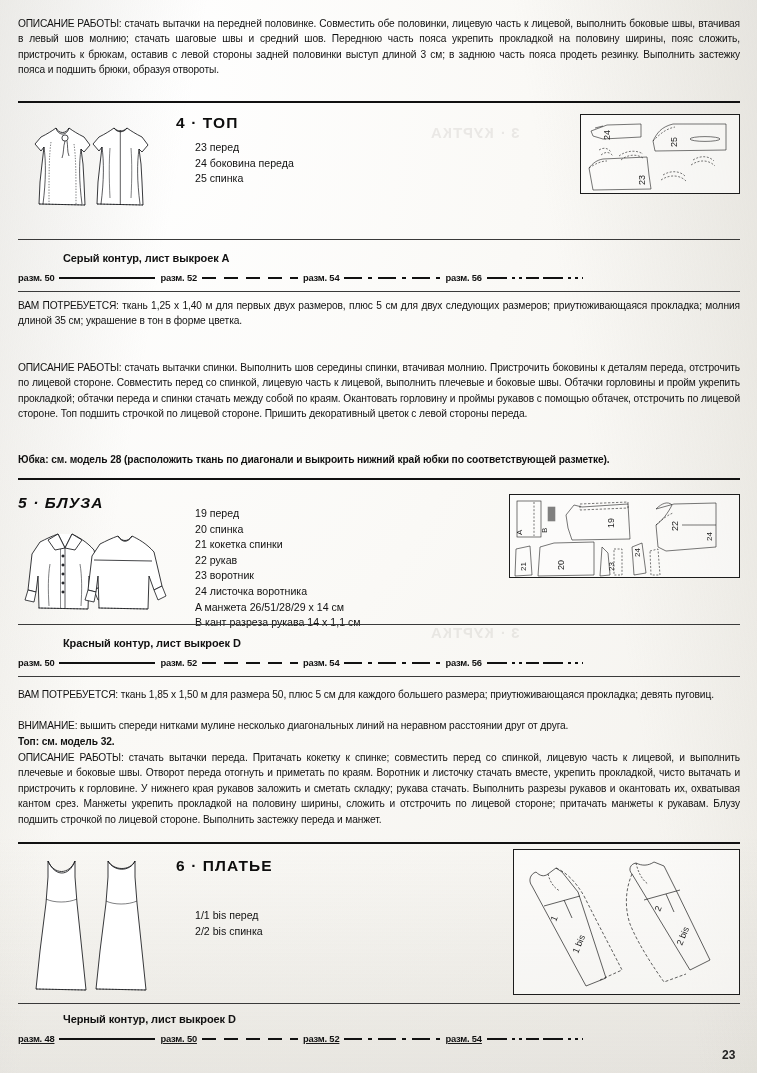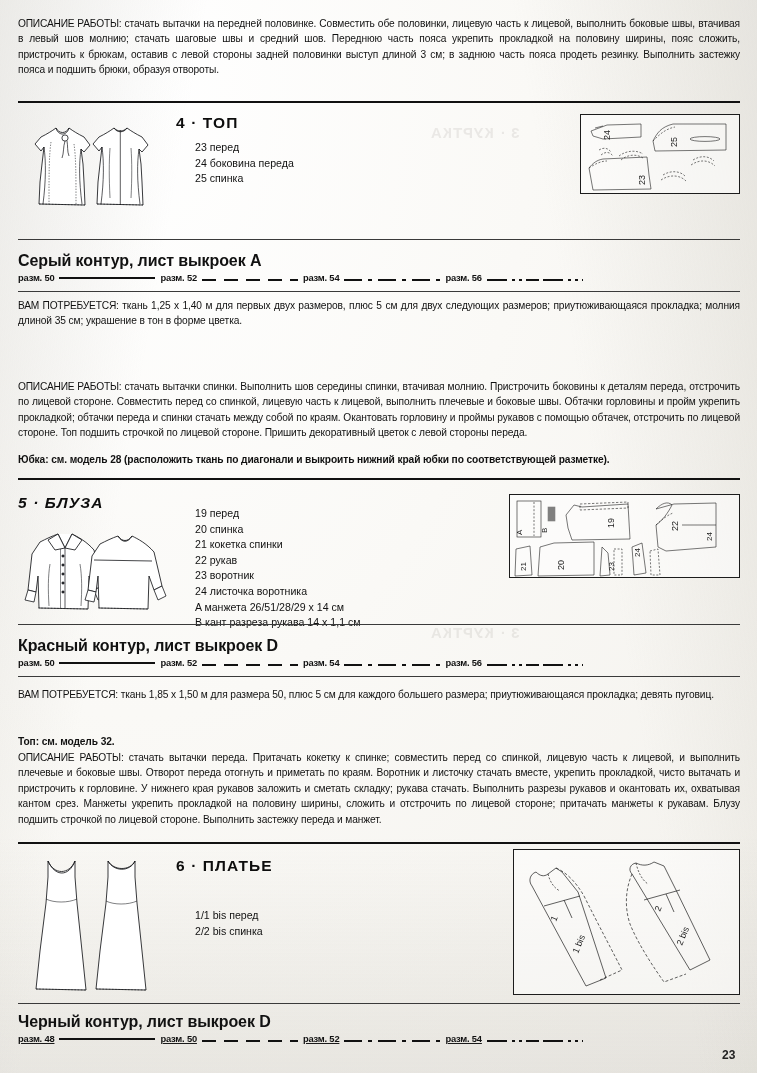--- a/index.html
+++ b/index.html
@@ -43,31 +43,31 @@
     letter-spacing:-.1px;
   }
   .para b{font-weight:normal;letter-spacing:-.2px;}
   .lead{font-weight:bold;}
 
   .section-title{
     font-size:15.5px;font-weight:bold;letter-spacing:1.1px;
     color:#0d0d0d;
   }
   .sheet-line{
-    font-size:16px;font-weight:bold;letter-spacing:-.1px;color:#111;
+    font-size:11px;font-weight:bold;letter-spacing:-.1px;color:#111;margin-left:45px;
   }
   .parts{font-size:10.6px;line-height:15.6px;color:#111;}
   .parts div{white-space:nowrap;}
 
   
   .rule-thick{height:2.2px;background:#111;}
   .rule-thin{height:1px;background:#3a3a3a;}
 
   
-  .sizes{display:flex;align-items:center;gap:0;}
+  .sizes{display:flex;align-items:flex-start;gap:0;}
   .sz-label{font-size:9.4px;font-weight:bold;color:#111;white-space:nowrap;letter-spacing:-.2px;}
   .sz-line{height:11px;margin:0 5px;position:relative;width:96px;}
   .sz-line i{position:absolute;left:0;right:0;top:5px;height:2.4px;background:#111;display:block;}
   .sz-dashed{background:
       repeating-linear-gradient(to right,#111 0 14px,transparent 14px 22px);
       height:2.4px;margin-top:5px;}
   .sz-dashdot{background:
       repeating-linear-gradient(to right,#111 0 18px,transparent 18px 24px,#111 24px 28px,transparent 28px 34px);
       height:2.4px;margin-top:5px;}
   .sz-dashdotdot{background:
@@ -182,21 +182,21 @@
     <span class="sz-label">разм. 56</span>
     <span class="sz-line sz-dashdotdot"></span>
   </div>
 
   <div class="abs rule-thin" style="left:18px;top:291px;width:722px;"></div>
 
   <div class="abs para" style="left:18px;top:298px;width:722px;">
     <b class="lead">ВАМ ПОТРЕБУЕТСЯ:</b>
     <span>ткань 1,25 х 1,40 м для первых двух размеров, плюс 5 см для двух следующих размеров; приутюживающаяся прокладка; молния длиной 35 см; украшение в тон в форме цветка.</span>
   </div>
-  <div class="abs para" style="left:18px;top:379px;width:722px;">
+  <div class="abs para" style="left:18px;top:360px;width:722px;">
     <b class="lead">ОПИСАНИЕ РАБОТЫ:</b>
     <span>стачать вытачки спинки. Выполнить шов середины спинки, втачивая молнию. Пристрочить боковины к деталям переда, отстрочить по лицевой стороне. Совместить перед со спинкой, лицевую часть к лицевой, выполнить плечевые и боковые швы. Обтачки горловины и пройм укрепить прокладкой; обтачки переда и спинки стачать между собой по краям. Окантовать горловину и проймы рукавов с помощью обтачек, отстрочить по лицевой стороне. Топ подшить строчкой по лицевой стороне. Пришить декоративный цветок с левой стороны переда.</span>
   </div>
 
   <div class="abs para" style="left:18px;top:452px;width:722px;font-weight:bold;">Юбка: см. модель 28 (расположить ткань по диагонали и выкроить нижний край юбки по соответствующей разметке).</div>
 
   <div class="abs rule-thick" style="left:18px;top:478px;width:722px;"></div>
 
   <div class="abs section-title" style="left:18px;top:494px;font-style:italic;">5 · БЛУЗА</div>
 
@@ -299,20 +299,24 @@
     <span class="sz-label">разм. 56</span>
     <span class="sz-line sz-dashdotdot"></span>
   </div>
 
   <div class="abs rule-thin" style="left:18px;top:676px;width:722px;"></div>
 
   <div class="abs para" style="left:18px;top:687px;width:722px;">
     <b class="lead">ВАМ ПОТРЕБУЕТСЯ:</b>
     <span>ткань 1,85 х 1,50 м для размера 50, плюс 5 см для каждого большего размера; приутюживающаяся прокладка; девять пуговиц.</span>
   </div>
+  <div class="abs para" style="left:18px;top:718px;width:722px;">
+    <b class="lead">ВНИМАНИЕ:</b>
+    <span>вышить спереди нитками мулине несколько диагональных линий на неравном расстоянии друг от друга.</span>
+  </div>
   <div class="abs para" style="left:18px;top:734px;width:722px;font-weight:bold;">Топ: см. модель 32.</div>
   <div class="abs para" style="left:18px;top:750px;width:722px;">
     <b class="lead">ОПИСАНИЕ РАБОТЫ:</b>
     <span>стачать вытачки переда. Притачать кокетку к спинке; совместить перед со спинкой, лицевую часть к лицевой, и выполнить плечевые и боковые швы. Отворот переда отогнуть и приметать по краям. Воротник и листочку стачать вместе, укрепить прокладкой, чисто вытачать и пристрочить к горловине. У нижнего края рукавов заложить и сметать складку; рукава стачать. Выполнить разрезы рукавов и окантовать их, охватывая кантом срез. Манжеты укрепить прокладкой на половину ширины, сложить и отстрочить по лицевой стороне; притачать манжеты к рукавам. Блузу подшить строчкой по лицевой стороне. Выполнить застежку переда и манжет.</span>
   </div>
 
   <div class="abs rule-thick" style="left:18px;top:842px;width:722px;"></div>
 
   <div class="abs section-title" style="left:176px;top:857px;">6 · ПЛАТЬЕ</div>
 

